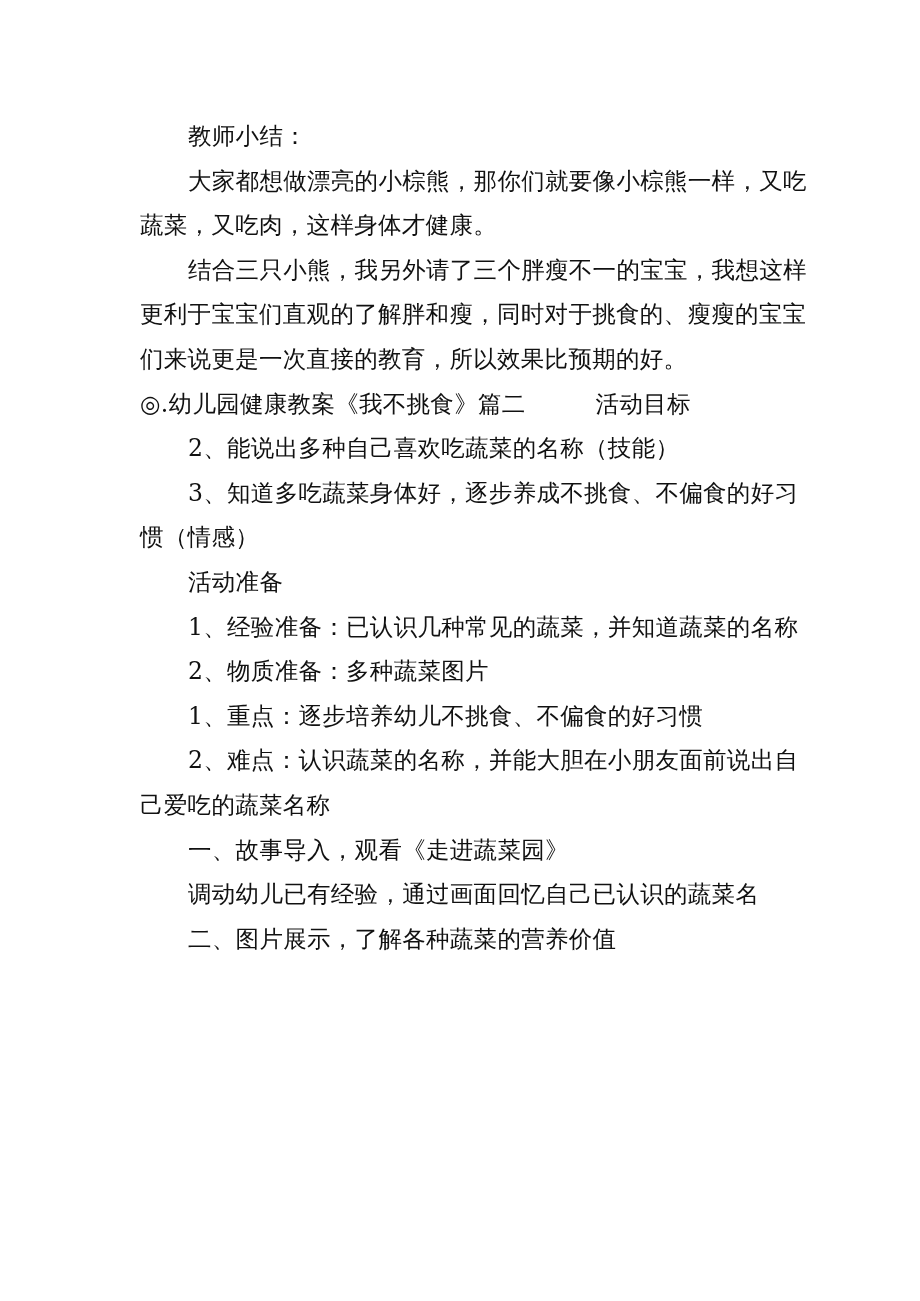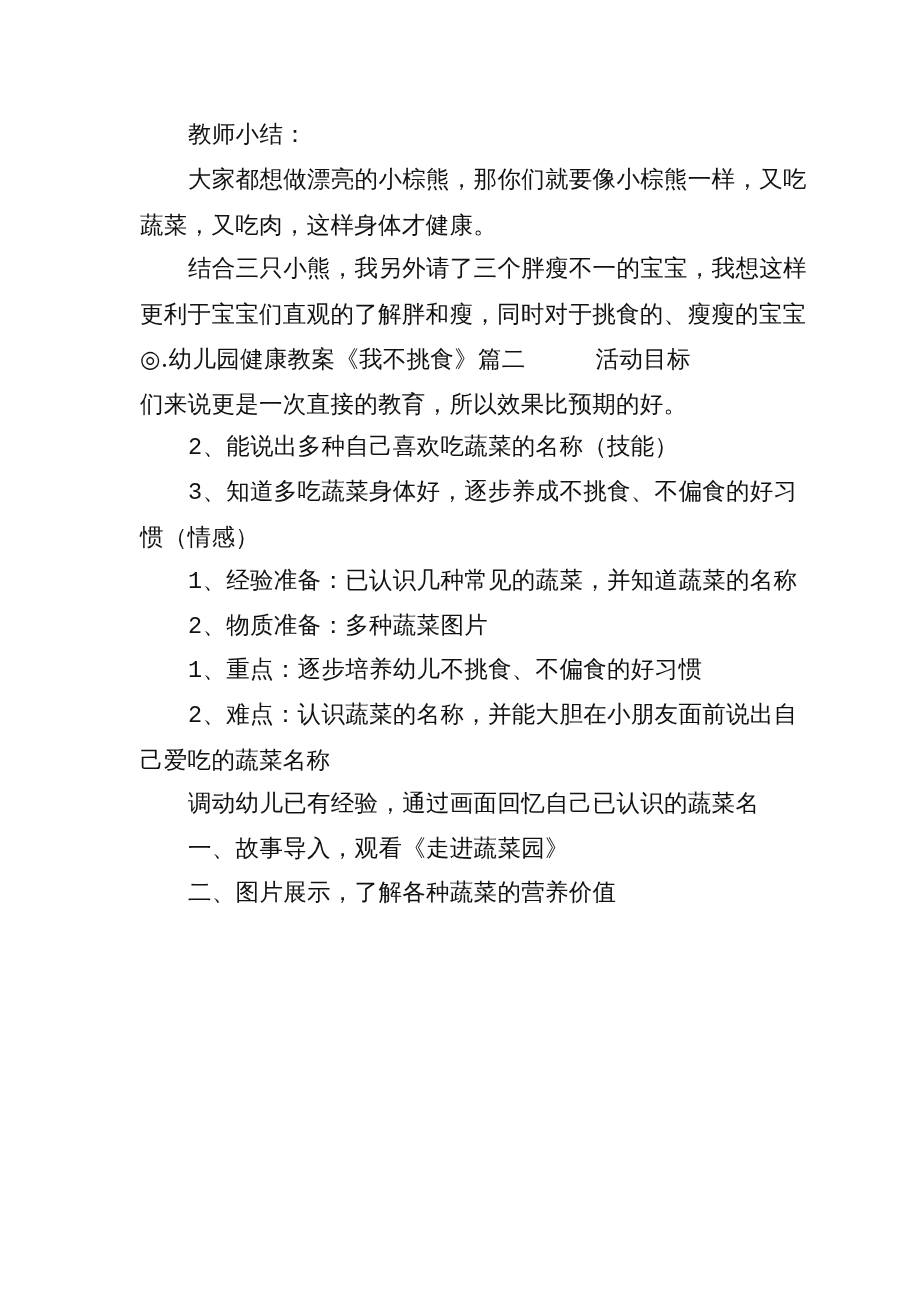--- a/index.html
+++ b/index.html
@@ -24,44 +24,44 @@
     .line {
       position: relative;
       height: 44.6px;
       line-height: 44.6px;
       font-size: 23.5px;
       white-space: nowrap;
       letter-spacing: 0.3px;
     }
     .indent {
       padding-left: 48px;
-      font-family: Liberation Mono, monospace;
     }
     .tab-gap {
       display: inline-block;
       width: 70px;
     }
   </style>
 </head>
 <body>
 
 <div class="page">
   <div class="line indent">教师小结：</div>
   <div class="line indent">大家都想做漂亮的小棕熊，那你们就要像小棕熊一样，又吃</div>
   <div class="line">蔬菜，又吃肉，这样身体才健康。</div>
   <div class="line indent">结合三只小熊，我另外请了三个胖瘦不一的宝宝，我想这样</div>
   <div class="line">更利于宝宝们直观的了解胖和瘦，同时对于挑食的、瘦瘦的宝宝</div>
+  <div class="line">们来说更是一次直接的教育，所以效果比预期的好。</div>
   <div class="line">
     <span>◎.幼儿园健康教案《我不挑食》篇二</span><span class="tab-gap"></span><span>活动目标</span>
   </div>
-  <div class="line">们来说更是一次直接的教育，所以效果比预期的好。</div>
   <div class="line indent">2、能说出多种自己喜欢吃蔬菜的名称（技能）</div>
   <div class="line indent">3、知道多吃蔬菜身体好，逐步养成不挑食、不偏食的好习</div>
   <div class="line">惯（情感）</div>
+  <div class="line indent">活动准备</div>
   <div class="line indent">1、经验准备：已认识几种常见的蔬菜，并知道蔬菜的名称</div>
   <div class="line indent">2、物质准备：多种蔬菜图片</div>
   <div class="line indent">1、重点：逐步培养幼儿不挑食、不偏食的好习惯</div>
   <div class="line indent">2、难点：认识蔬菜的名称，并能大胆在小朋友面前说出自</div>
   <div class="line">己爱吃的蔬菜名称</div>
+  <div class="line indent">一、故事导入，观看《走进蔬菜园》</div>
   <div class="line indent">调动幼儿已有经验，通过画面回忆自己已认识的蔬菜名</div>
-  <div class="line indent">一、故事导入，观看《走进蔬菜园》</div>
   <div class="line indent">二、图片展示，了解各种蔬菜的营养价值</div>
 </div>
 
 </body></html>

